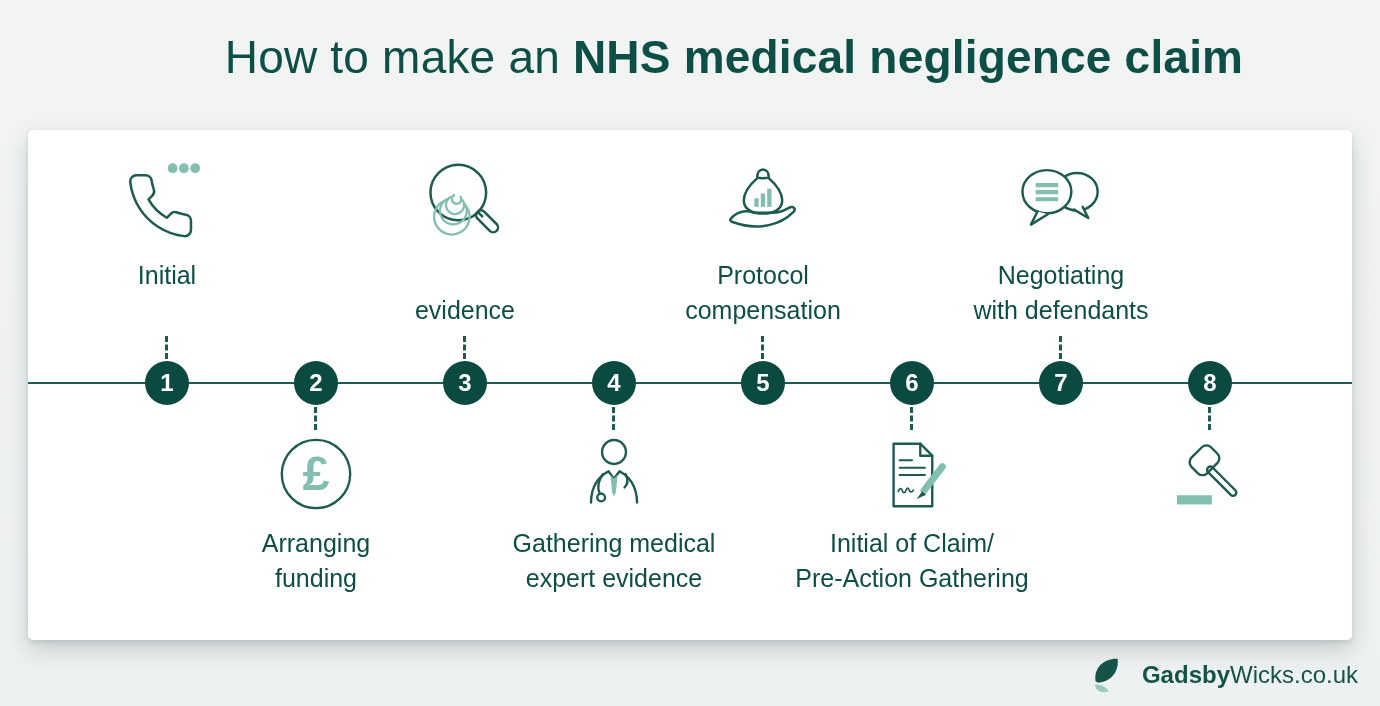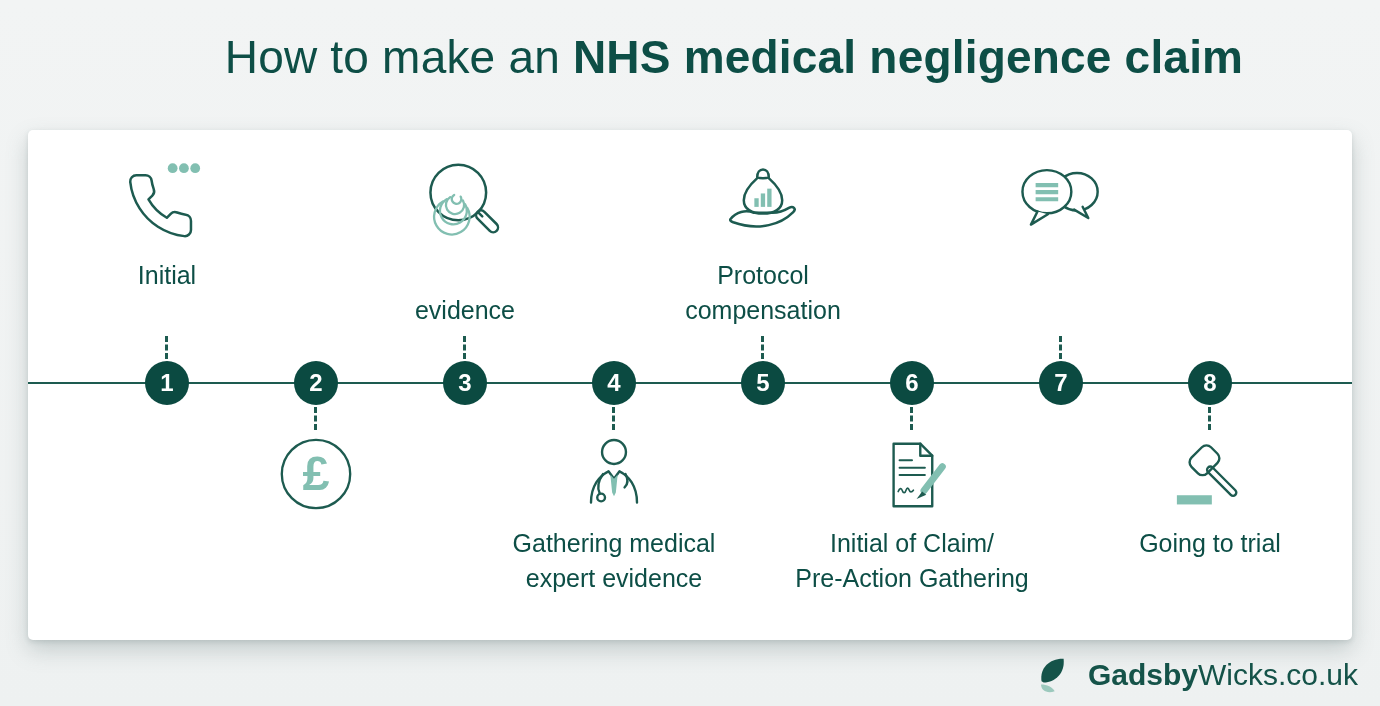--- a/index.html
+++ b/index.html
@@ -22,21 +22,21 @@
   .icon-wrap{position:absolute;left:0;width:280px;display:flex;justify-content:center;}
   .above .icon-wrap{top:26px;height:96px;}
   .below .icon-wrap{top:299px;height:96px;}
   .label{position:absolute;left:0;width:280px;text-align:center;color:#0d4e46;
          font-size:25px;font-weight:400;line-height:35px;}
   .above .label{top:128px;}
   .below .label{top:396px;}
   .s1{left:27px;} .s2{left:176px;} .s3{left:325px;} .s4{left:474px;}
   .s5{left:623px;} .s6{left:772px;} .s7{left:921px;} .s8{left:1070px;}
   .brand{position:absolute;top:654px;right:22px;display:flex;align-items:center;gap:8px;}
-  .brand-text{font-size:30px;color:#155349;margin-left:8px;}
+  .brand-text{font-size:24px;color:#155349;margin-left:8px;}
   .brand-text .b{font-weight:700;}
   svg .stroke{stroke:#1d5b50;fill:none;stroke-width:2.6;stroke-linecap:round;stroke-linejoin:round;}
   svg .accentstroke{stroke:#82bfb1;fill:none;stroke-linecap:round;}
   svg .accentfill{fill:#82bfb1;stroke:none;}
   svg .whitefill{fill:#ffffff;}
 </style>
 </head>
 <body>
 
 <div class="page">
@@ -63,20 +63,21 @@
   </div>
 
   <div class="step below s2">
     <div class="connector"></div>
     <div class="icon-wrap">
       <svg width="90" height="90" viewBox="0 0 100 100">
         <circle class="stroke" cx="50" cy="50" r="38"></circle>
         <text x="50" y="68" text-anchor="middle" font-size="54" font-weight="bold" fill="#82bfb1" font-family="Liberation Sans, sans-serif">£</text>
       </svg>
     </div>
+    <div class="label"><span>Arranging</span><br><span>funding</span></div>
     <div class="badge">2</div>
   </div>
 
   <div class="step above s3">
     <div class="icon-wrap">
       <svg width="96" height="96" viewBox="0 0 100 100">
         <circle class="stroke" cx="43" cy="38" r="29"></circle>
         <path class="accentstroke" style="stroke-width:2.4" d="M38.7 40.5 A5 5 0 1 0 45.5 42.3"></path>
         <path class="accentstroke" style="stroke-width:2.4" d="M34.8 42.8 A9.5 9.5 0 1 0 47.8 46.2"></path>
         <path class="accentstroke" style="stroke-width:2.4" d="M30.9 45 A14 14 0 1 0 50 50.1"></path>
@@ -143,38 +144,38 @@
   <div class="step above s7">
     <div class="icon-wrap">
       <svg width="104" height="94" viewBox="0 0 110 100">
         <ellipse class="stroke" cx="72" cy="38" rx="22" ry="20"></ellipse>
         <path class="stroke whitefill" d="M69 57 L84 66 L78 54"></path>
         <ellipse class="stroke whitefill" cx="40" cy="38" rx="26" ry="23"></ellipse>
         <path class="stroke whitefill" d="M30 59 L23 73 L41 62"></path>
         <path class="accentstroke" style="stroke-width:4.5;stroke-linecap:butt" d="M28 31 L52 31 M28 38.5 L52 38.5 M28 46 L52 46"></path>
       </svg>
     </div>
+    <div class="label"><span>Negotiating</span><br><span>with defendants</span></div>
     <div class="connector"></div>
     <div class="badge">7</div>
   </div>
 
   <div class="step below s8">
     <div class="connector"></div>
     <div class="icon-wrap">
       <svg width="92" height="92" viewBox="0 0 100 100">
         <g transform="rotate(-45 44 34)">
           <rect class="stroke" x="29" y="22" width="30" height="24" rx="7"></rect>
         </g>
         <g transform="rotate(-45 62 56)">
           <rect class="stroke" x="58.5" y="36" width="7" height="42" rx="3.5"></rect>
         </g>
         <rect class="accentfill" x="14" y="72" width="38" height="10"></rect>
       </svg>
     </div>
-    <div class="label"><span>Going to trial</span><br><span></span></div>
     <div class="badge">8</div>
   </div>
 
   <div class="brand">
     <svg width="42" height="42" viewBox="0 0 40 40">
       <path fill="#155349" d="M11 26 C9 13 19 4 32 4.5 C33.5 18 24.5 26.8 13 27.2 Z"></path>
       <path fill="#9cc9bd" d="M10.5 29 C16 29 21.5 31.5 23.5 35.5 C16 38 10.5 34.5 10.5 29 Z"></path>
     </svg>
     <div class="brand-text"><span class="b">Gadsby</span><span>Wicks.co.uk</span></div>
   </div>

